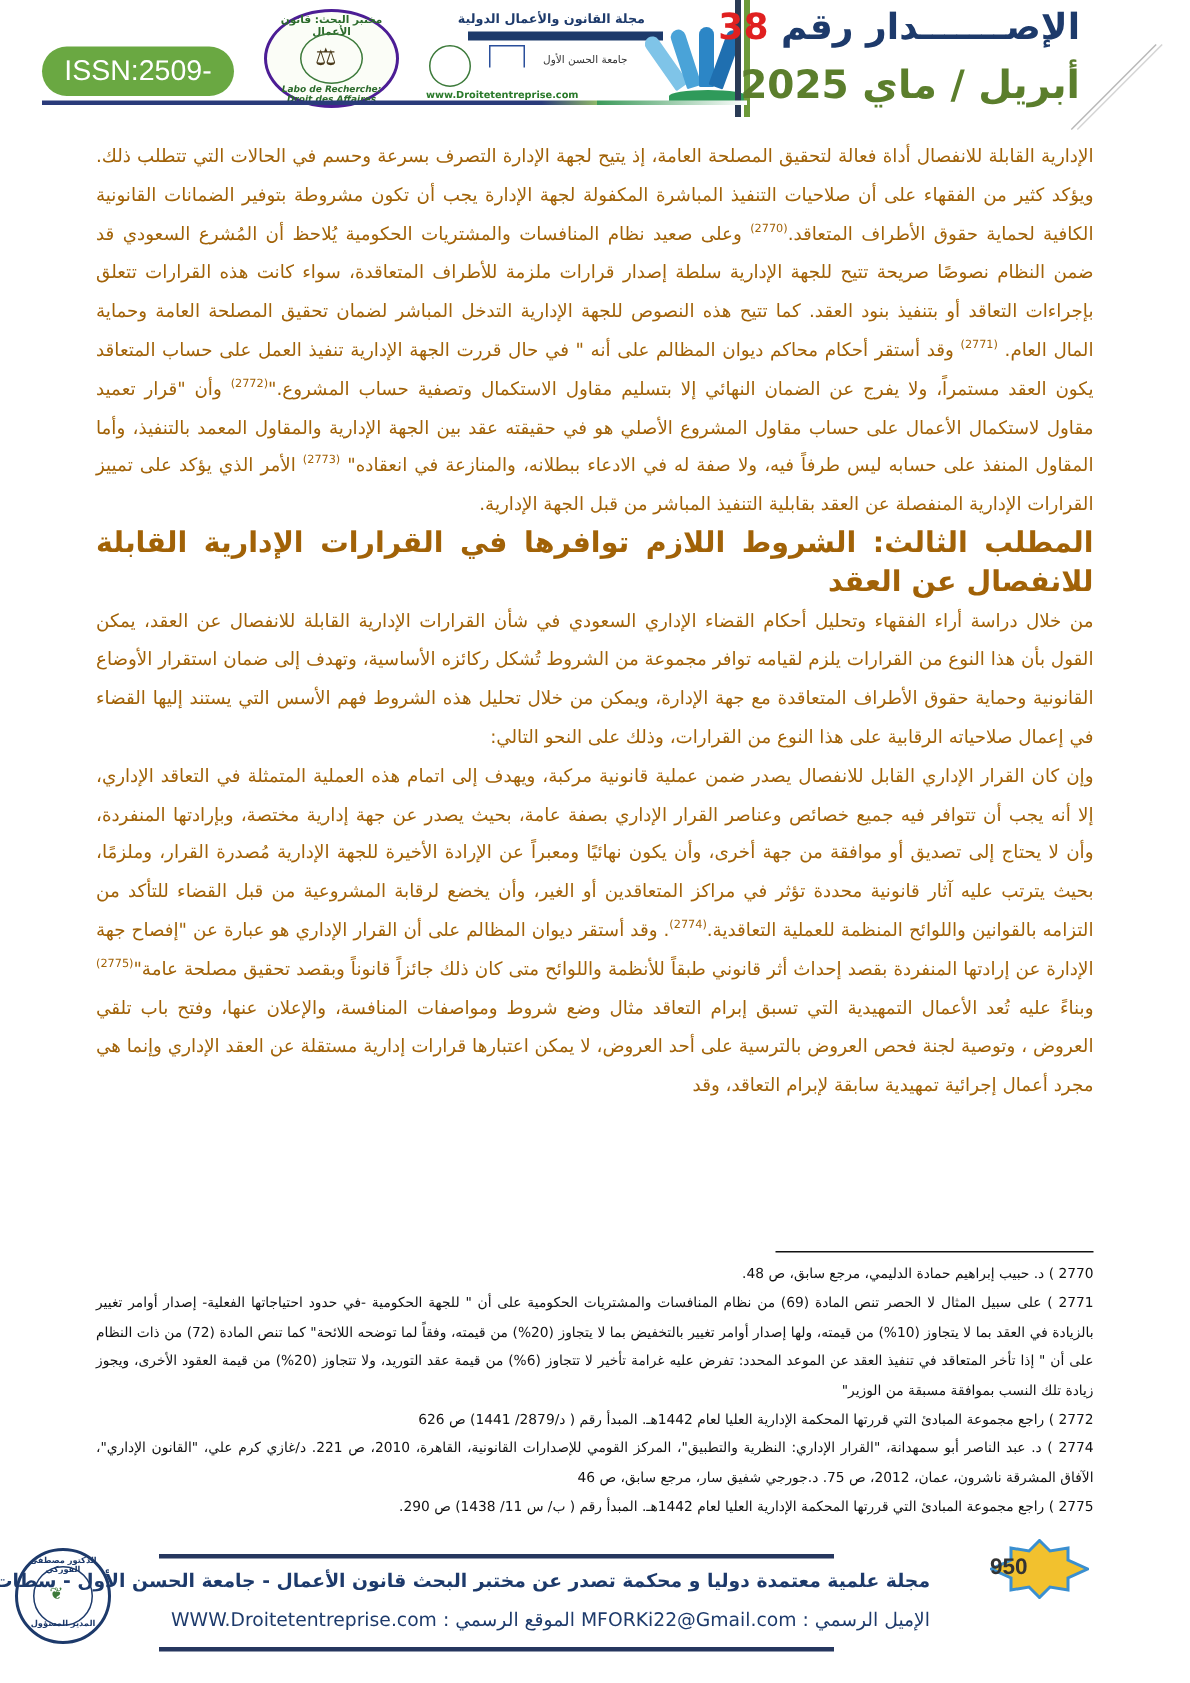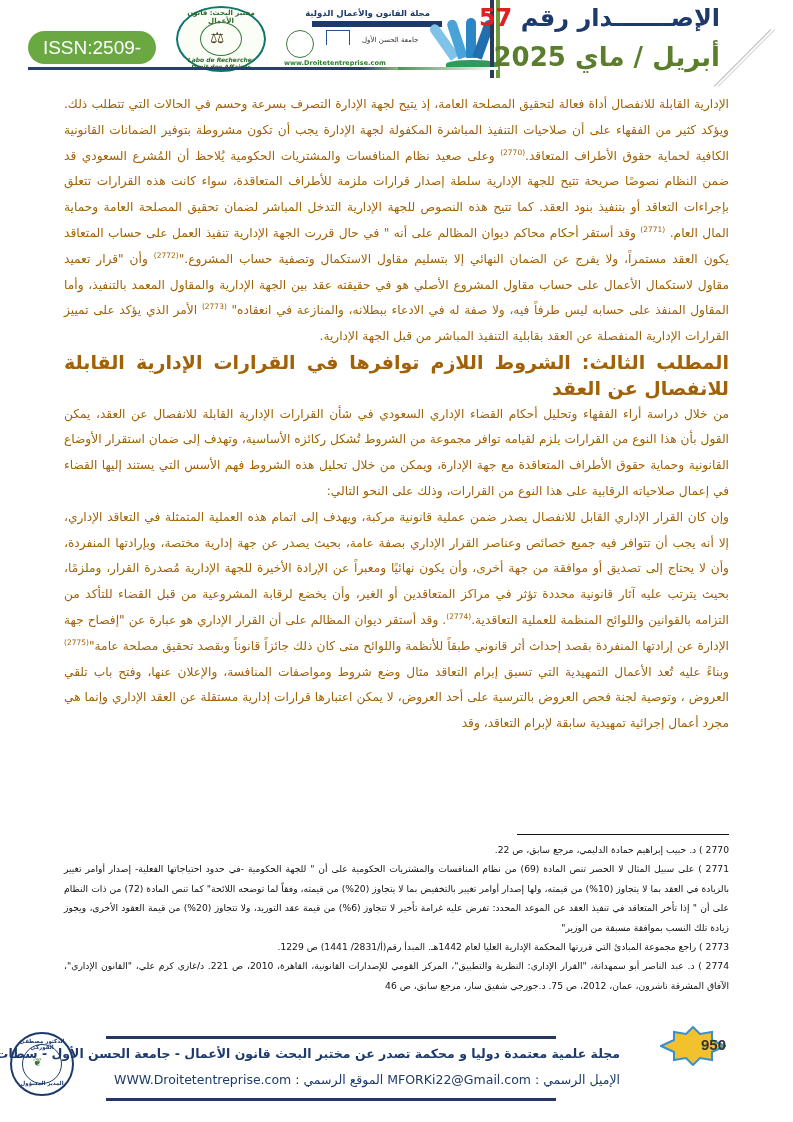--- a/index.html
+++ b/index.html
@@ -1,21 +1,21 @@
 <!DOCTYPE html>
 <html><head>
 <meta charset="utf-8">
 <style>
   html, body { margin:0; padding:0; background:#ffffff; }
   body { width:793px; height:1122px; position:relative; overflow:hidden; font-family:"DejaVu Sans", sans-serif; color:#111; }
 
   
   .header { position:absolute; left:0; top:0; width:793px; height:86px; }
   .issn { position:absolute; left:28px; top:31px; width:128px; height:33px; background:#6aa842; border-radius:17px; color:#fff; font-family:"Liberation Sans", sans-serif; font-size:19px; line-height:33px; text-align:center; }
-  .lab-seal { position:absolute; left:176px; top:6px; width:86px; height:62px; border-radius:50%; border:2px solid #0f766e; background:#fbfdf7; }
+  .lab-seal { position:absolute; left:176px; top:6px; width:86px; height:62px; border-radius:50%; border:2px solid #4c1d95; background:#fbfdf7; }
   .lab-seal .inner { position:absolute; left:22px; top:14px; width:40px; height:32px; border-radius:50%; border:1px solid #3c7a3a; }
   .lab-seal .scale { position:absolute; left:32px; top:20px; font-size:16px; color:#4a3a1a; }
   .lab-seal .ring-text { position:absolute; left:8px; top:1px; width:70px; font-size:7px; color:#2b6a2b; text-align:center; font-weight:bold; }
   .lab-seal .ring-text-b { position:absolute; left:6px; top:48px; width:74px; font-size:6px; color:#2b6a2b; text-align:center; font-weight:bold; font-style:italic; }
 
   .journal-box { position:absolute; left:282px; top:8px; width:160px; height:60px; }
   .journal-box .jt { position:absolute; right:12px; top:0; font-size:8.5px; color:#1d3a6b; font-weight:bold; direction:rtl; white-space:nowrap; }
   .journal-box .jfr { position:absolute; left:30px; top:13px; width:130px; height:6px; background:#1d3a6b; }
   .journal-box .jmini { position:absolute; left:4px; top:22px; width:26px; height:26px; border-radius:50%; border:1.5px solid #3c7a3a; }
   .journal-box .jcastle { position:absolute; left:44px; top:22px; width:22px; height:14px; border:1.5px solid #2a4f9b; border-bottom:none; }
@@ -58,21 +58,21 @@
   .ft-seal .mini { position:absolute; left:21px; top:22px; font-size:11px; color:#3c7a3a; }
 
   .ft-rule-top { position:absolute; left:106px; top:1036px; width:450px; height:3px; background:#26375f; }
   .ft-rule-bot { position:absolute; left:106px; top:1098px; width:450px; height:3px; background:#26375f; }
   .ft-line1 { position:absolute; left:100px; top:1046px; width:520px; text-align:right; direction:rtl; font-size:12.5px; font-weight:bold; color:#1d3a6b; white-space:nowrap; }
   .ft-line2 { position:absolute; left:100px; top:1072px; width:520px; text-align:right; direction:rtl; font-size:12.5px; font-weight:normal; color:#1d3a6b; white-space:nowrap; }
   .ft-line2 .ltr { direction:ltr; unicode-bidi:embed; }
 
   .page-badge { position:absolute; left:660px; top:1026px; width:66px; height:40px; }
   .page-badge svg { position:absolute; left:0; top:0; }
-  .page-badge .num { position:absolute; left:0; top:10px; width:66px; text-align:right; font-family:"Liberation Sans", sans-serif; font-size:15px; font-weight:bold; color:#333; }
+  .page-badge .num { position:absolute; left:0; top:10px; width:66px; text-align:left; font-family:"Liberation Sans", sans-serif; font-size:15px; font-weight:bold; color:#333; }
 </style>
 </head>
 <body>
 
 <div class="header">
   <div class="issn">ISSN:2509-0291</div>
 
   <div class="lab-seal">
     <div class="ring-text">مختبر البحث: قانون الأعمال</div>
     <div class="inner"></div>
@@ -97,21 +97,21 @@
     <div class="base"></div>
   </div>
 
   <div class="hdr-bars">
     <div class="b1"></div>
       <div class="b2"></div>
   </div>
 
   <div class="issue-line">
     <span>الإصـــــــدار رقم</span>
-    <span class="num">57</span>
+    <span class="num">38</span>
   </div>
   <div class="date-line">أبريل / ماي 2025</div>
   <div class="diag"></div>
 
   <div class="hdr-rule"></div>
   <div class="hdr-rule2"></div>
 </div>
 
 <div class="body-text">
   <p>
@@ -119,24 +119,25 @@
   </p>
   <h3>المطلب الثالث: الشروط اللازم توافرها في القرارات الإدارية القابلة للانفصال عن العقد</h3>
   <p>من خلال دراسة أراء الفقهاء وتحليل أحكام القضاء الإداري السعودي في شأن القرارات الإدارية القابلة للانفصال عن العقد، يمكن القول بأن هذا النوع من القرارات يلزم لقيامه توافر مجموعة من الشروط تُشكل ركائزه الأساسية، وتهدف إلى ضمان استقرار الأوضاع القانونية وحماية حقوق الأطراف المتعاقدة مع جهة الإدارة، ويمكن من خلال تحليل هذه الشروط فهم الأسس التي يستند إليها القضاء في إعمال صلاحياته الرقابية على هذا النوع من القرارات، وذلك على النحو التالي:</p>
   <p>
     <span>وإن كان القرار الإداري القابل للانفصال يصدر ضمن عملية قانونية مركبة، ويهدف إلى اتمام هذه العملية المتمثلة في التعاقد الإداري، إلا أنه يجب أن تتوافر فيه جميع خصائص وعناصر القرار الإداري بصفة عامة، بحيث يصدر عن جهة إدارية مختصة، وبإرادتها المنفردة، وأن لا يحتاج إلى تصديق أو موافقة من جهة أخرى، وأن يكون نهائيًا ومعبراً عن الإرادة الأخيرة للجهة الإدارية مُصدرة القرار، وملزمًا، بحيث يترتب عليه آثار قانونية محددة تؤثر في مراكز المتعاقدين أو الغير، وأن يخضع لرقابة المشروعية من قبل القضاء للتأكد من التزامه بالقوانين واللوائح المنظمة للعملية التعاقدية.</span><span class="sup">(2774)</span><span>. وقد أستقر ديوان المظالم على أن القرار الإداري هو عبارة عن "إفصاح جهة الإدارة عن إرادتها المنفردة بقصد إحداث أثر قانوني طبقاً للأنظمة واللوائح متى كان ذلك جائزاً قانوناً وبقصد تحقيق مصلحة عامة"</span><span class="sup">(2775)</span><span> وبناءً عليه تُعد الأعمال التمهيدية التي تسبق إبرام التعاقد مثال وضع شروط ومواصفات المنافسة، والإعلان عنها، وفتح باب تلقي العروض ، وتوصية لجنة فحص العروض بالترسية على أحد العروض، لا يمكن اعتبارها قرارات إدارية مستقلة عن العقد الإداري وإنما هي مجرد أعمال إجرائية تمهيدية سابقة لإبرام التعاقد، وقد</span>
   </p>
 </div>
 
 <div class="fn-rule"></div>
 <div class="footnotes">
-  <p>2770 ) د. حبيب إبراهيم حمادة الدليمي، مرجع سابق، ص 22.</p>
+  <p>2770 ) د. حبيب إبراهيم حمادة الدليمي، مرجع سابق، ص 48.</p>
   <p>2771 ) على سبيل المثال لا الحصر تنص المادة (69) من نظام المنافسات والمشتريات الحكومية على أن " للجهة الحكومية -في حدود احتياجاتها الفعلية- إصدار أوامر تغيير بالزيادة في العقد بما لا يتجاوز (10%) من قيمته، ولها إصدار أوامر تغيير بالتخفيض بما لا يتجاوز (20%) من قيمته، وفقاً لما توضحه اللائحة" كما تنص المادة (72) من ذات النظام على أن " إذا تأخر المتعاقد في تنفيذ العقد عن الموعد المحدد: تفرض عليه غرامة تأخير لا تتجاوز (6%) من قيمة عقد التوريد، ولا تتجاوز (20%) من قيمة العقود الأخرى، ويجوز زيادة تلك النسب بموافقة مسبقة من الوزير"</p>
-  <p>2773 ) راجع مجموعة المبادئ التي قررتها المحكمة الإدارية العليا لعام 1442هـ. المبدأ رقم(أ/2831/ 1441)    ص 1229.</p>
+  <p>2772 ) راجع مجموعة المبادئ التي قررتها المحكمة الإدارية العليا لعام 1442هـ. المبدأ رقم ( د/2879/ 1441) ص 626</p>
   <p>2774 ) د. عبد الناصر أبو سمهدانة، "القرار الإداري: النظرية والتطبيق"، المركز القومي للإصدارات القانونية، القاهرة، 2010، ص 221. د/غازي كرم علي، "القانون الإداري"، الآفاق المشرقة ناشرون، عمان، 2012، ص 75. د.جورجي شفيق سار، مرجع سابق، ص 46</p>
+  <p>2775 ) راجع مجموعة المبادئ التي قررتها المحكمة الإدارية العليا لعام 1442هـ. المبدأ رقم ( ب/ س 11/ 1438) ص 290.</p>
 </div>
 
 <div class="ft-seal">
   <div class="t1">الدكتور مصطفى الفوركي</div>
   <div class="inner"></div>
   <span class="mini">❦</span>
   <div class="t2">المدير المسؤول</div>
 </div>
 
 <div class="ft-rule-top"></div>

